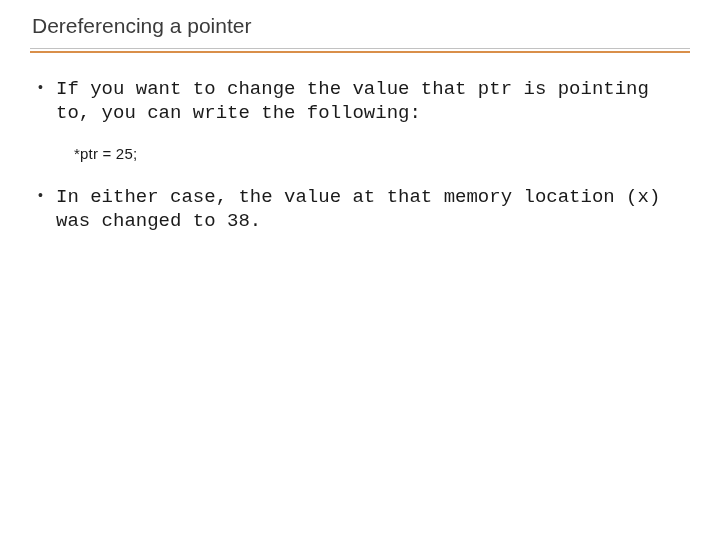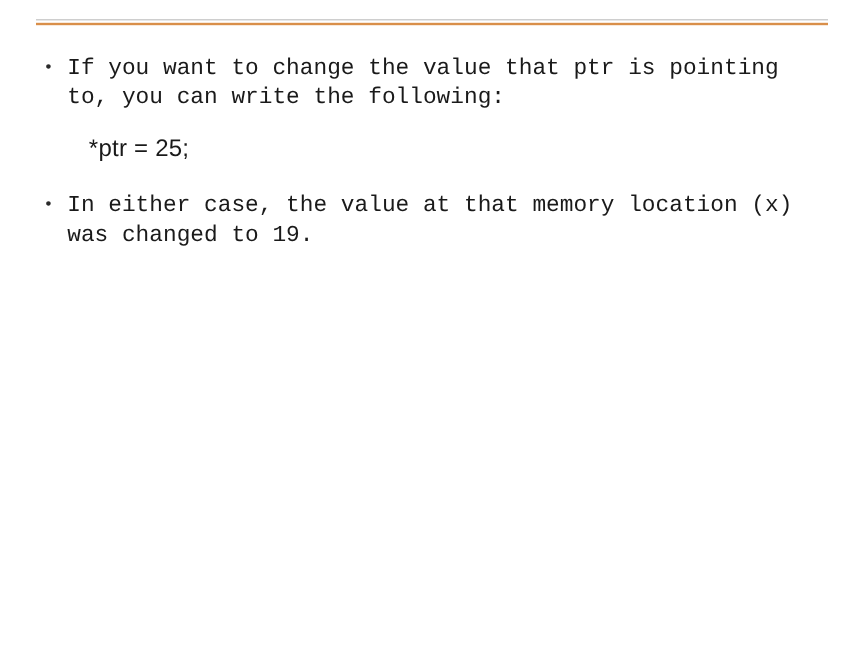--- a/index.html
+++ b/index.html
@@ -57,50 +57,51 @@
     font-size: 14px;
     color: #2a2a2a;
   }
   .bullet .text {
     flex: 1 1 auto;
     padding-right: 18px;
     font-family: Liberation Mono, monospace;
   }
   .code {
     margin: 0 0 22px 44px;
-    font-size: 20px;
+    font-size: 15px;
     letter-spacing: 0.2px;
   }
   .note {
     margin: 0 0 22px 40px;
     font-size: 19px;
   }
 </style>
 </head>
 <body>
 
 <div class="slide">
 
+  <div class="title">Dereferencing a pointer</div>
 
   <div class="rule">
     <div class="line-gray"></div>
     <div class="line-orange"></div>
   </div>
 
   <div class="body">
 
     <div class="bullet">
       <div class="dot">•</div>
       <div class="text">If you want to change the value that ptr is pointing to, you can write the following:</div>
     </div>
 
     <div class="code">*ptr = 25;</div>
 
 
 
     <div class="bullet">
       <div class="dot">•</div>
-      <div class="text">In either case, the value at that memory location (x) was changed to 19.</div>
+      <div class="text">In either case, the value at that memory location (x) was changed to 38.</div>
     </div>
 
   </div>
 
 </div>
 
 </body></html>

